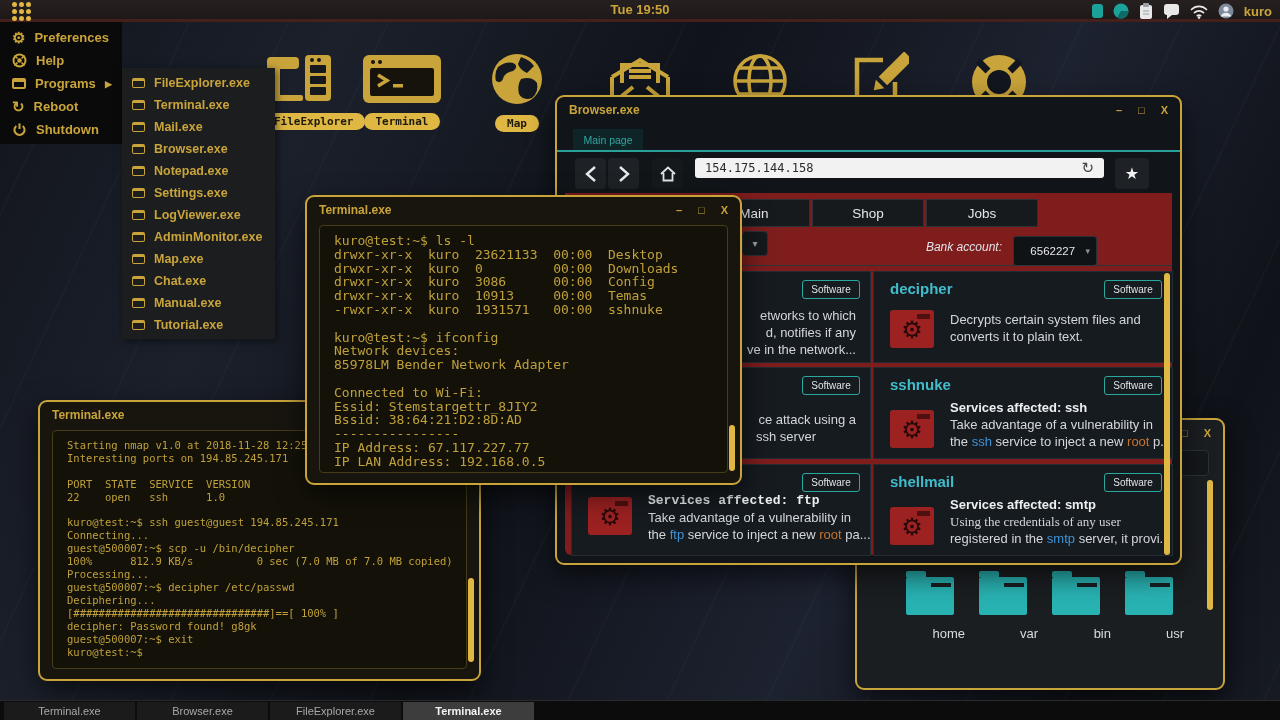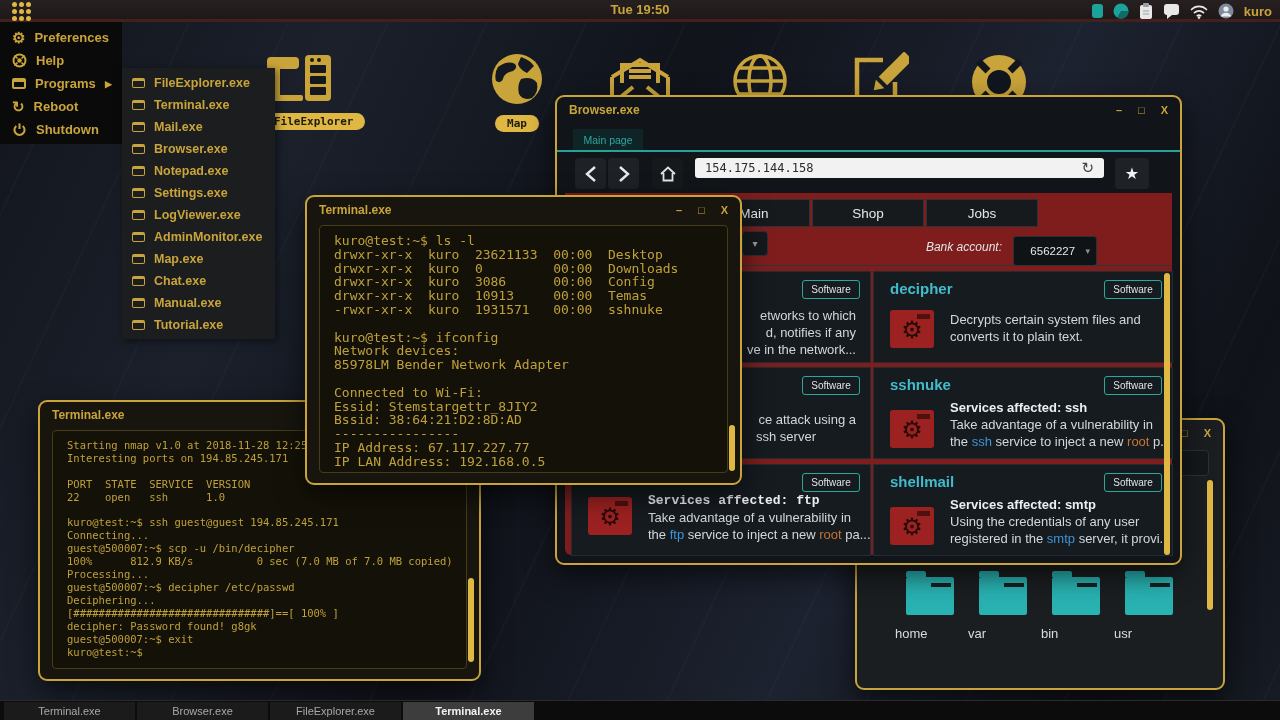--- a/index.html
+++ b/index.html
@@ -98,21 +98,21 @@
   .fragline{position:absolute;right:14px;color:var(--txt);font-size:13px;white-space:nowrap;}
 
   
   .explorer{background:#1b1e21;}
   .x-addr{position:absolute;left:14px;top:30px;right:14px;height:26px;background:#15181b;
     border:1px solid #2b3136;border-radius:4px;}
   .folder{position:absolute;width:48px;height:38px;background:#29b2b2;border-radius:2px;cursor:pointer;}
   .folder::before{content:"";position:absolute;top:-6px;left:0;width:20px;height:6px;
     background:#29b2b2;border-radius:2px 2px 0 0;}
   .folder::after{content:"";position:absolute;top:6px;right:3px;width:20px;height:4px;background:#1b1e22;}
-  .flabel{position:absolute;color:#d8dcdf;font-size:13px;text-align:left;width:70px;}
+  .flabel{position:absolute;color:#d8dcdf;font-size:13px;text-align:right;width:70px;}
 
   
   .taskbar{position:absolute;left:0;bottom:0;width:1280px;height:20px;background:#0c0c0c;
     border-top:1px solid #2a2a2a;z-index:11;}
   .tbtn{position:absolute;top:1px;width:131px;height:19px;background:#1b1b1b;color:#a8a8a8;
     font-size:11px;text-align:center;line-height:19px;cursor:pointer;}
   .tbtn.active{background:#3d3d3d;color:#f2f2f2;font-weight:bold;}
 </style>
 </head>
 <body>
@@ -127,20 +127,31 @@
       <rect x="38" y="0" width="26" height="46" rx="4" fill="#c9a43a"></rect>
       <circle cx="45" cy="5" r="2" fill="#15181d"></circle>
         <circle cx="52" cy="5" r="2" fill="#15181d"></circle>
       <rect x="43" y="10" width="16" height="8" rx="1" fill="#15181d"></rect>
       <rect x="43" y="21" width="16" height="8" rx="1" fill="#15181d"></rect>
       <rect x="43" y="32" width="16" height="8" rx="1" fill="#15181d"></rect>
     </svg>
     <div><span class="dlabel">FileExplorer</span></div>
   </div>
 
+  <div class="dicon" style="left:360px;top:55px;width:84px;">
+    <svg width="78" height="48" viewBox="0 0 78 48">
+      <rect x="0" y="0" width="78" height="48" rx="6" fill="#c9a43a"></rect>
+      <circle cx="10" cy="7" r="2" fill="#15130c"></circle>
+        <circle cx="17" cy="7" r="2" fill="#15130c"></circle>
+      <rect x="7" y="13" width="64" height="28" rx="2" fill="#15130c"></rect>
+      <path d="M15 20 l9 5.5 -9 5.5" stroke="#c9a43a" stroke-width="3.5" fill="none"></path>
+      <rect x="30" y="29" width="10" height="3.5" fill="#c9a43a"></rect>
+    </svg>
+    <div><span class="dlabel">Terminal</span></div>
+  </div>
 
   <div class="dicon" style="left:489px;top:53px;width:56px;">
     <svg width="54" height="52" viewBox="0 0 54 52">
       <circle cx="27" cy="26" r="25" fill="#c9a43a"></circle>
       <path d="M8 14 q10 -7 17 -3 q3 4 -2 7 q-9 2 -10 8 q-2 5 -7 2 q-2 -8 2 -14z" fill="#141820"></path>
       <path d="M31 4 q9 3 13 9 l-7 7 q-7 -3 -9 -9z" fill="#141820"></path>
       <path d="M31 26 q11 -3 16 4 q2 9 -5 15 q-9 3 -13 -4 q-2 -9 2 -15z" fill="#141820"></path>
     </svg>
     <div><span class="dlabel">Map</span></div>
   </div>
@@ -301,21 +312,21 @@
         <div class="cline" style="top:49px;">Take advantage of a vulnerability in</div>
         <div class="cline" style="top:66px;"><span>the </span><span class="lnk">ssh</span><span> service to inject a new </span><span class="hot">root</span><span> p...</span></div>
       </div>
       <div class="card" style="left:308px;top:271px;width:300px;">
         <div class="cardtitle">shellmail</div>
         <div class="badge">Software</div>
         <div class="appicon" style="top:42px;">
           <span class="gear">⚙</span>
         </div>
         <div class="cline cbold" style="top:32px;">Services affected: smtp</div>
-        <div class="cline" style="top:49px;">Using the credentials of any user</div>
+        <div class="cline" style="top:49px;font-family:Liberation Serif, serif;">Using the credentials of any user</div>
         <div class="cline" style="top:66px;"><span>registered in the </span><span class="lnk">smtp</span><span> server, it provi...</span></div>
       </div>
 
       <div class="goldbar" style="right:2px;top:80px;height:282px;"></div>
     </div>
   </div>
 
   <div class="window termwin" style="left:38px;top:400px;width:443px;height:281px;z-index:4;">
     <div class="titlebar">
       <span>Terminal.exe</span>

